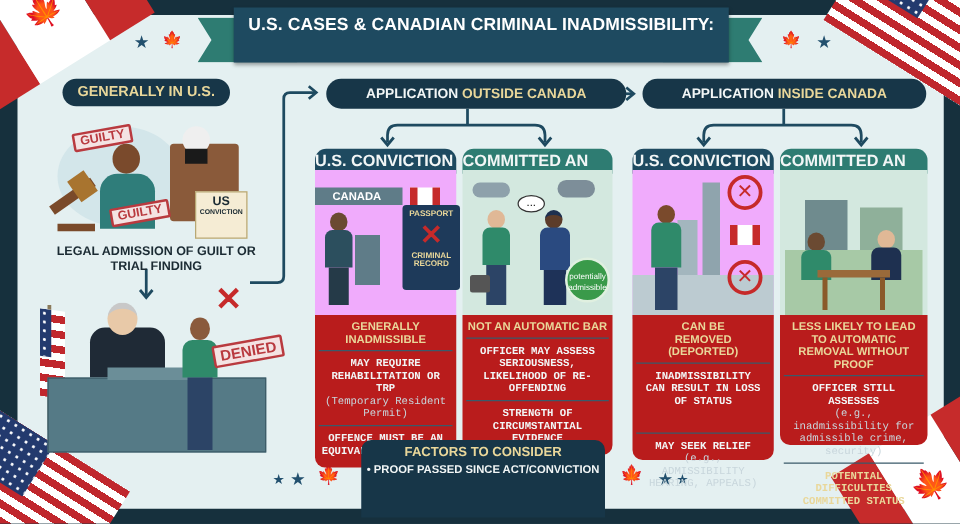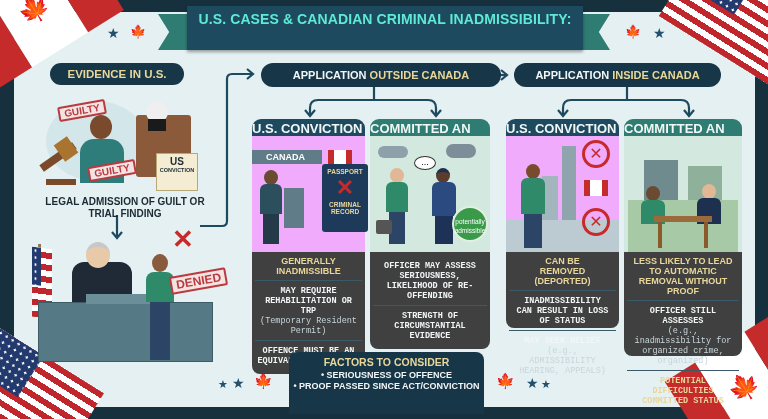--- a/index.html
+++ b/index.html
@@ -5,21 +5,21 @@
   * { box-sizing: border-box; margin: 0; padding: 0; }
   html, body { width: 768px; height: 419px; overflow: hidden; background: #16303d; font-family: "Liberation Sans", sans-serif; }
   .canvas { position: relative; width: 768px; height: 419px; background: #16303d; overflow: hidden; }
   .panel { position: absolute; left: 14px; top: 12px; width: 741px; height: 395px; background: #e4f0f1; }
 
   
   .ribbon-left, .ribbon-right { position: absolute; top: 14px; height: 36px; width: 80px; background: #2e7c72; }
   .ribbon-left { left: 158px; clip-path: polygon(0 0, 100% 0, 100% 100%, 0 100%, 14% 50%); }
   .ribbon-right { left: 530px; clip-path: polygon(0 0, 100% 0, 86% 50%, 100% 100%, 0 100%); }
   .title-box { position: absolute; left: 187px; top: 6px; width: 396px; height: 44px; background: #1e4a60; box-shadow: 0 2px 3px rgba(0,0,0,.35); text-align: center; padding-top: 5px; }
-  .title-l1 { color: #5eead4; font-weight: bold; font-size: 14px; letter-spacing: .1px; }
+  .title-l1 { color: #ffffff; font-weight: bold; font-size: 14px; letter-spacing: .1px; }
   .title-l2 { color: #e9d79a; font-weight: bold; font-size: 14px; margin-top: 1px; }
   .title-l2 .vs { color: #f2f6f6; }
 
   .deco { position: absolute; font-size: 14px; line-height: 14px; }
   .star { color: #22506e; }
   .leaf { color: #c62a2a; }
 
   
   .flag-ca-tl { position: absolute; left: -40px; top: -38px; width: 150px; height: 95px; transform: rotate(-32deg); display: flex; }
   .flag-ca-tl .r, .flag-ca-br .r { width: 28%; background: #c62b2b; }
@@ -39,31 +39,31 @@
 
   .stamp { position: absolute; border: 2px solid #b93a3f; color: #b93a3f; font-weight: bold; font-size: 10px; padding: 0 4px; background: #f4e3e3; transform: rotate(-10deg); border-radius: 2px; }
 
   
   .connector { position: absolute; left: 0; top: 0; width: 768px; height: 419px; pointer-events: none; }
 
   
   .pill-app { top: 63px; height: 24px; line-height: 24px; font-size: 11px; }
   .pill-app .hl { color: #e9d79a; }
   .pill-outside { left: 261px; width: 240px; }
-  .pill-inside { left: 514px; width: 207px; }
+  .pill-inside { left: 514px; width: 227px; }
 
   .sub-pill { position: absolute; top: 119px; height: 20px; line-height: 20px; border-radius: 9px 9px 0 0; color: #f2f6f6; font-weight: bold; font-size: 13px; text-align: left; }
   .sub-conv { background: #1e4a60; }
   .sub-act { background: #2e7c72; }
 
   .col { position: absolute; top: 136px; width: 113px; height: 119px; }
   .col-conv { background: #f0abfc; }
   .col-act { background: #d3e8df; }
 
-  .box { position: absolute; top: 252px; width: 113px; background: #404040; border-radius: 0 0 8px 8px; color: #f2f6f6; text-align: center; padding: 4px 3px; font-size: 8.5px; font-weight: bold; line-height: 10px; }
+  .box { position: absolute; top: 252px; width: 113px; background: #b91c1c; border-radius: 0 0 8px 8px; color: #f2f6f6; text-align: center; padding: 4px 3px; font-size: 8.5px; font-weight: bold; line-height: 10px; }
   .box .head { color: #e9d79a; font-size: 9px; padding-bottom: 4px; border-bottom: 1px solid #3a5a6a; }
   .box .item { padding: 5px 0 4px; border-bottom: 1px solid #3a5a6a; font-family: Liberation Mono, monospace; }
   .box .item:last-child { border-bottom: none; }
   .box .note { font-weight: normal; color: #c8d6dc; }
 
   .factors { position: absolute; left: 289px; top: 352px; width: 195px; height: 62px; background: #173648; border-radius: 8px 8px 0 0; text-align: center; color: #f2f6f6; font-weight: bold; font-size: 9px; line-height: 11px; padding-top: 5px; }
   .factors .ft { color: #e9d79a; font-size: 10.5px; margin-bottom: 2px; }
   .head { }
   .h { position: absolute; border-radius: 50%; background: #8a5a3c; }
   .bd { position: absolute; border-radius: 6px 6px 0 0; }
@@ -115,21 +115,21 @@
         <path d="M501 70 L507 75 L501 80"></path>
       <path d="M374 87 V100 M374 100 H318 Q310 100 310 108 V114 M374 100 H428 Q436 100 436 108 V114"></path>
       <path d="M305 110 L310 116 L315 110 M431 110 L436 116 L441 110"></path>
       <path d="M627 87 V100 M627 100 H571 Q563 100 563 108 V114 M627 100 H681 Q689 100 689 108 V114"></path>
       <path d="M558 110 L563 116 L568 110 M684 110 L689 116 L694 110"></path>
       <path d="M117 215 V236"></path>
         <path d="M112 232 L117 238 L122 232"></path>
     </g>
   </svg>
 
-  <div class="pill-dark pill-left">EVIDENCE IN U.S.</div>
+  <div class="pill-dark pill-left">GENERALLY IN U.S.</div>
   <div class="scene-court">
     <div class="blk" style="left:10px;top:8px;width:100px;height:80px;border-radius:50%;background:#d3e6ea"></div>
     <div class="blk" style="left:100px;top:22px;width:55px;height:62px;background:#8a5a3a;border-radius:3px"></div>
     <div class="blk" style="left:110px;top:8px;width:22px;height:22px;border-radius:50%;background:#efefef"></div>
     <div class="blk" style="left:112px;top:26px;width:18px;height:12px;background:#1a1a1a"></div>
     <div class="h" style="left:54px;top:22px;width:22px;height:24px;background:#7a4a2c"></div>
     <div class="bd" style="left:44px;top:46px;width:44px;height:44px;background:#2f7d7a;border-radius:14px 14px 0 0"></div>
     <div class="blk" style="left:2px;top:60px;width:40px;height:8px;background:#7a4a2a;transform:rotate(-35deg)"></div>
     <div class="blk" style="left:22px;top:46px;width:16px;height:20px;background:#a8742f;transform:rotate(-35deg)"></div>
     <div class="blk" style="left:10px;top:86px;width:30px;height:6px;background:#7a4a2a"></div>
@@ -199,20 +199,21 @@
 
   <div class="box" style="left:252px">
     <div class="head">GENERALLY INADMISSIBLE</div>
     <div class="item">
         <div>MAY REQUIRE REHABILITATION OR TRP</div>
         <div class="note">(Temporary Resident Permit)</div>
       </div>
     <div class="item">OFFENCE MUST BE AN EQUIVALENT IN CANADA</div>
   </div>
   <div class="box" style="left:370px;width:120px">
+    <div class="head">NOT AN AUTOMATIC BAR</div>
     <div class="item">OFFICER MAY ASSESS SERIOUSNESS, LIKELIHOOD OF RE-OFFENDING</div>
     <div class="item">STRENGTH OF CIRCUMSTANTIAL EVIDENCE</div>
   </div>
 
   <div class="pill-dark pill-app pill-inside">
     <span>APPLICATION </span><span class="hl">INSIDE CANADA</span>
   </div>
   <div class="sub-pill sub-conv" style="left:506px;width:113px">U.S. CONVICTION</div>
   <div class="sub-pill sub-act" style="left:624px;width:118px">COMMITTED AN ACT</div>
 
@@ -233,35 +234,34 @@
     <div class="blk" style="left:4px;top:64px;width:110px;height:55px;background:#a7c9a6"></div>
     <div class="h" style="left:22px;top:50px;width:14px;height:15px;background:#6b4a32"></div>
     <div class="bd" style="left:17px;top:64px;width:24px;height:24px;background:#2f8a6a"></div>
     <div class="h" style="left:78px;top:48px;width:14px;height:15px;background:#e0b896"></div>
     <div class="bd" style="left:73px;top:62px;width:24px;height:26px;background:#1e3050"></div>
     <div class="blk" style="left:30px;top:80px;width:58px;height:6px;background:#9a6a3a"></div>
     <div class="blk" style="left:34px;top:86px;width:4px;height:26px;background:#8a5a2a"></div>
     <div class="blk" style="left:80px;top:86px;width:4px;height:26px;background:#8a5a2a"></div>
   </div>
 
-  <div class="box" style="left:506px;height:76px">
+  <div class="box" style="left:506px;height:116px">
     <div class="head" style="padding:0 14px 4px">CAN BE REMOVED (DEPORTED)</div>
-    <div class="item" style="padding:5px 6px 4px">INADMISSIBILITY CAN RESULT IN LOSS OF STATUS</div>
+    <div class="item" style="padding:5px 6px 20px">INADMISSIBILITY CAN RESULT IN LOSS OF STATUS</div>
     <div class="item">
         <div>MAY SEEK RELIEF</div>
         <div class="note" style="padding:0 8px">(e.g., ADMISSIBILITY HEARING, APPEALS)</div>
       </div>
   </div>
   <div class="box" style="left:624px;width:118px;height:104px">
     <div class="head">LESS LIKELY TO LEAD TO AUTOMATIC REMOVAL WITHOUT PROOF</div>
     <div class="item">
         <div>OFFICER STILL ASSESSES</div>
-        <div class="note">(e.g., inadmissibility for organized crime, organized)</div>
+        <div class="note">(e.g., inadmissibility for admissible crime, security)</div>
       </div>
     <div class="item" style="color:#e9d79a">POTENTIAL DIFFICULTIES COMMITTED STATUS</div>
   </div>
 
   <div class="factors">
     <div class="ft">FACTORS TO CONSIDER</div>
-    <div>• SERIOUSNESS OF OFFENCE</div>
     <div>• PROOF PASSED SINCE ACT/CONVICTION</div>
   </div>
 </div>
 
 </body></html>

